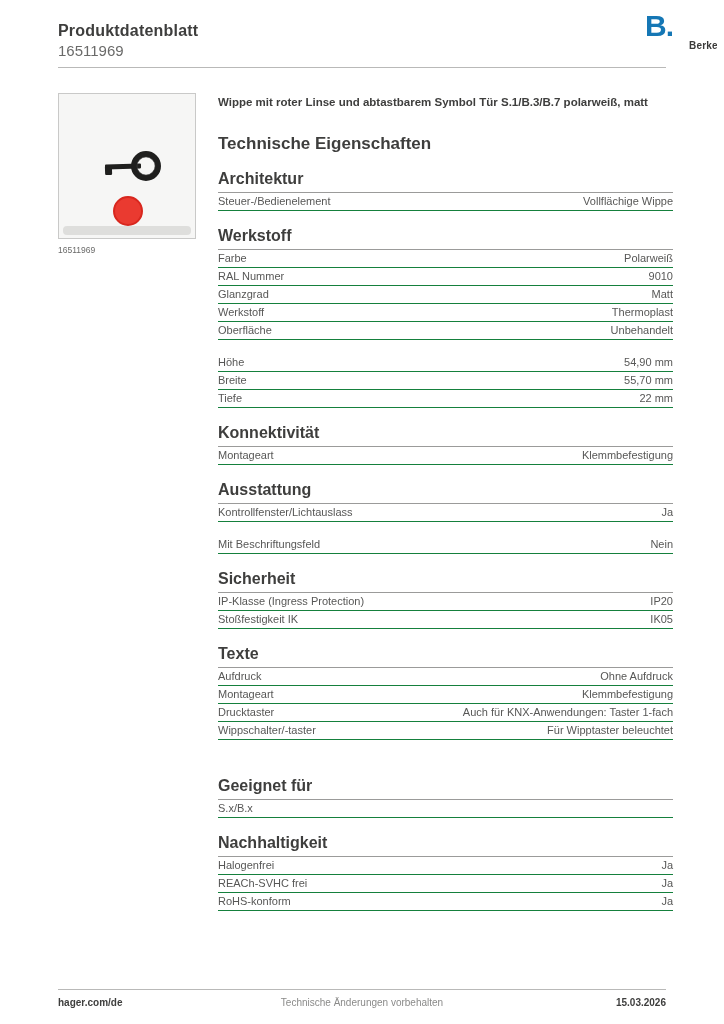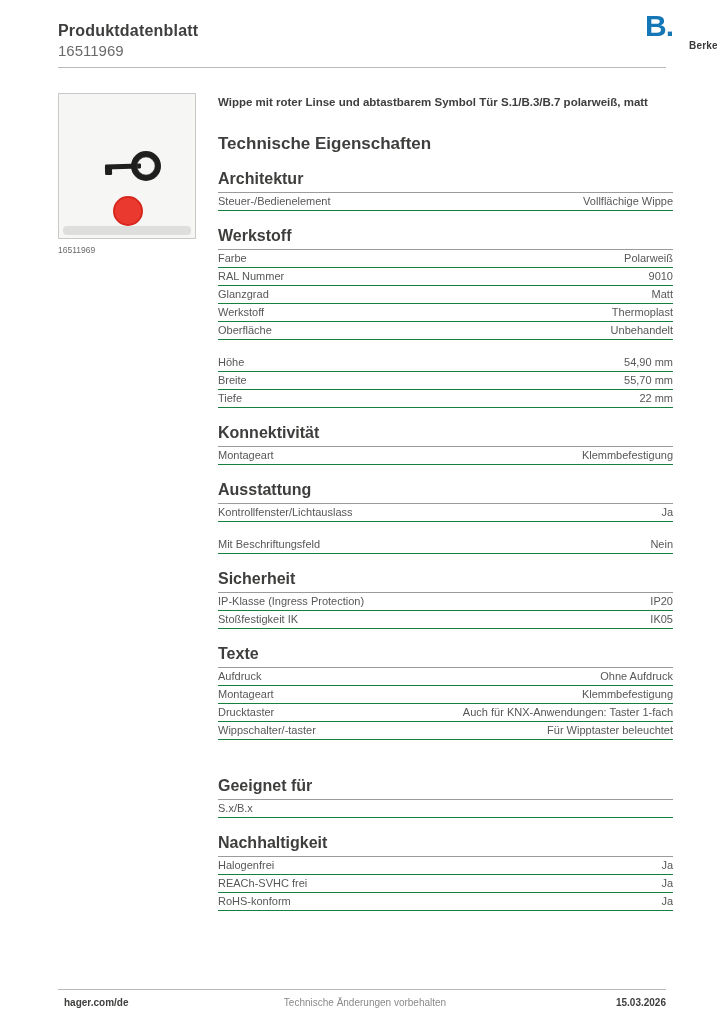--- a/index.html
+++ b/index.html
@@ -45,21 +45,21 @@
     display:flex; justify-content:space-between; align-items:baseline;
     font-size:11px; color:#575756;
     padding:2px 0 3px 0;
     border-bottom:1px solid #15803d;
   }
   .spec-label { text-align:left; }
   .spec-value { text-align:left; white-space:nowrap; padding-left:10px; }
   
   .footer-rule { position:absolute; left:58px; right:51px; top:989px; border-top:1px solid #b9b9b8; }
   .doc-footer {
-    position:absolute; left:64px; right:51px; top:997px;
+    position:absolute; left:58px; right:51px; top:997px;
     display:flex; justify-content:space-between; align-items:baseline;
     font-size:10px;
   }
   .footer-left { font-weight:bold; color:#3e3e3d; }
   .footer-center { color:#8a8a89; position:absolute; left:0; right:0; text-align:center; }
   .footer-right { font-weight:bold; color:#3e3e3d; }
 </style>
 </head>
 <body>
 

